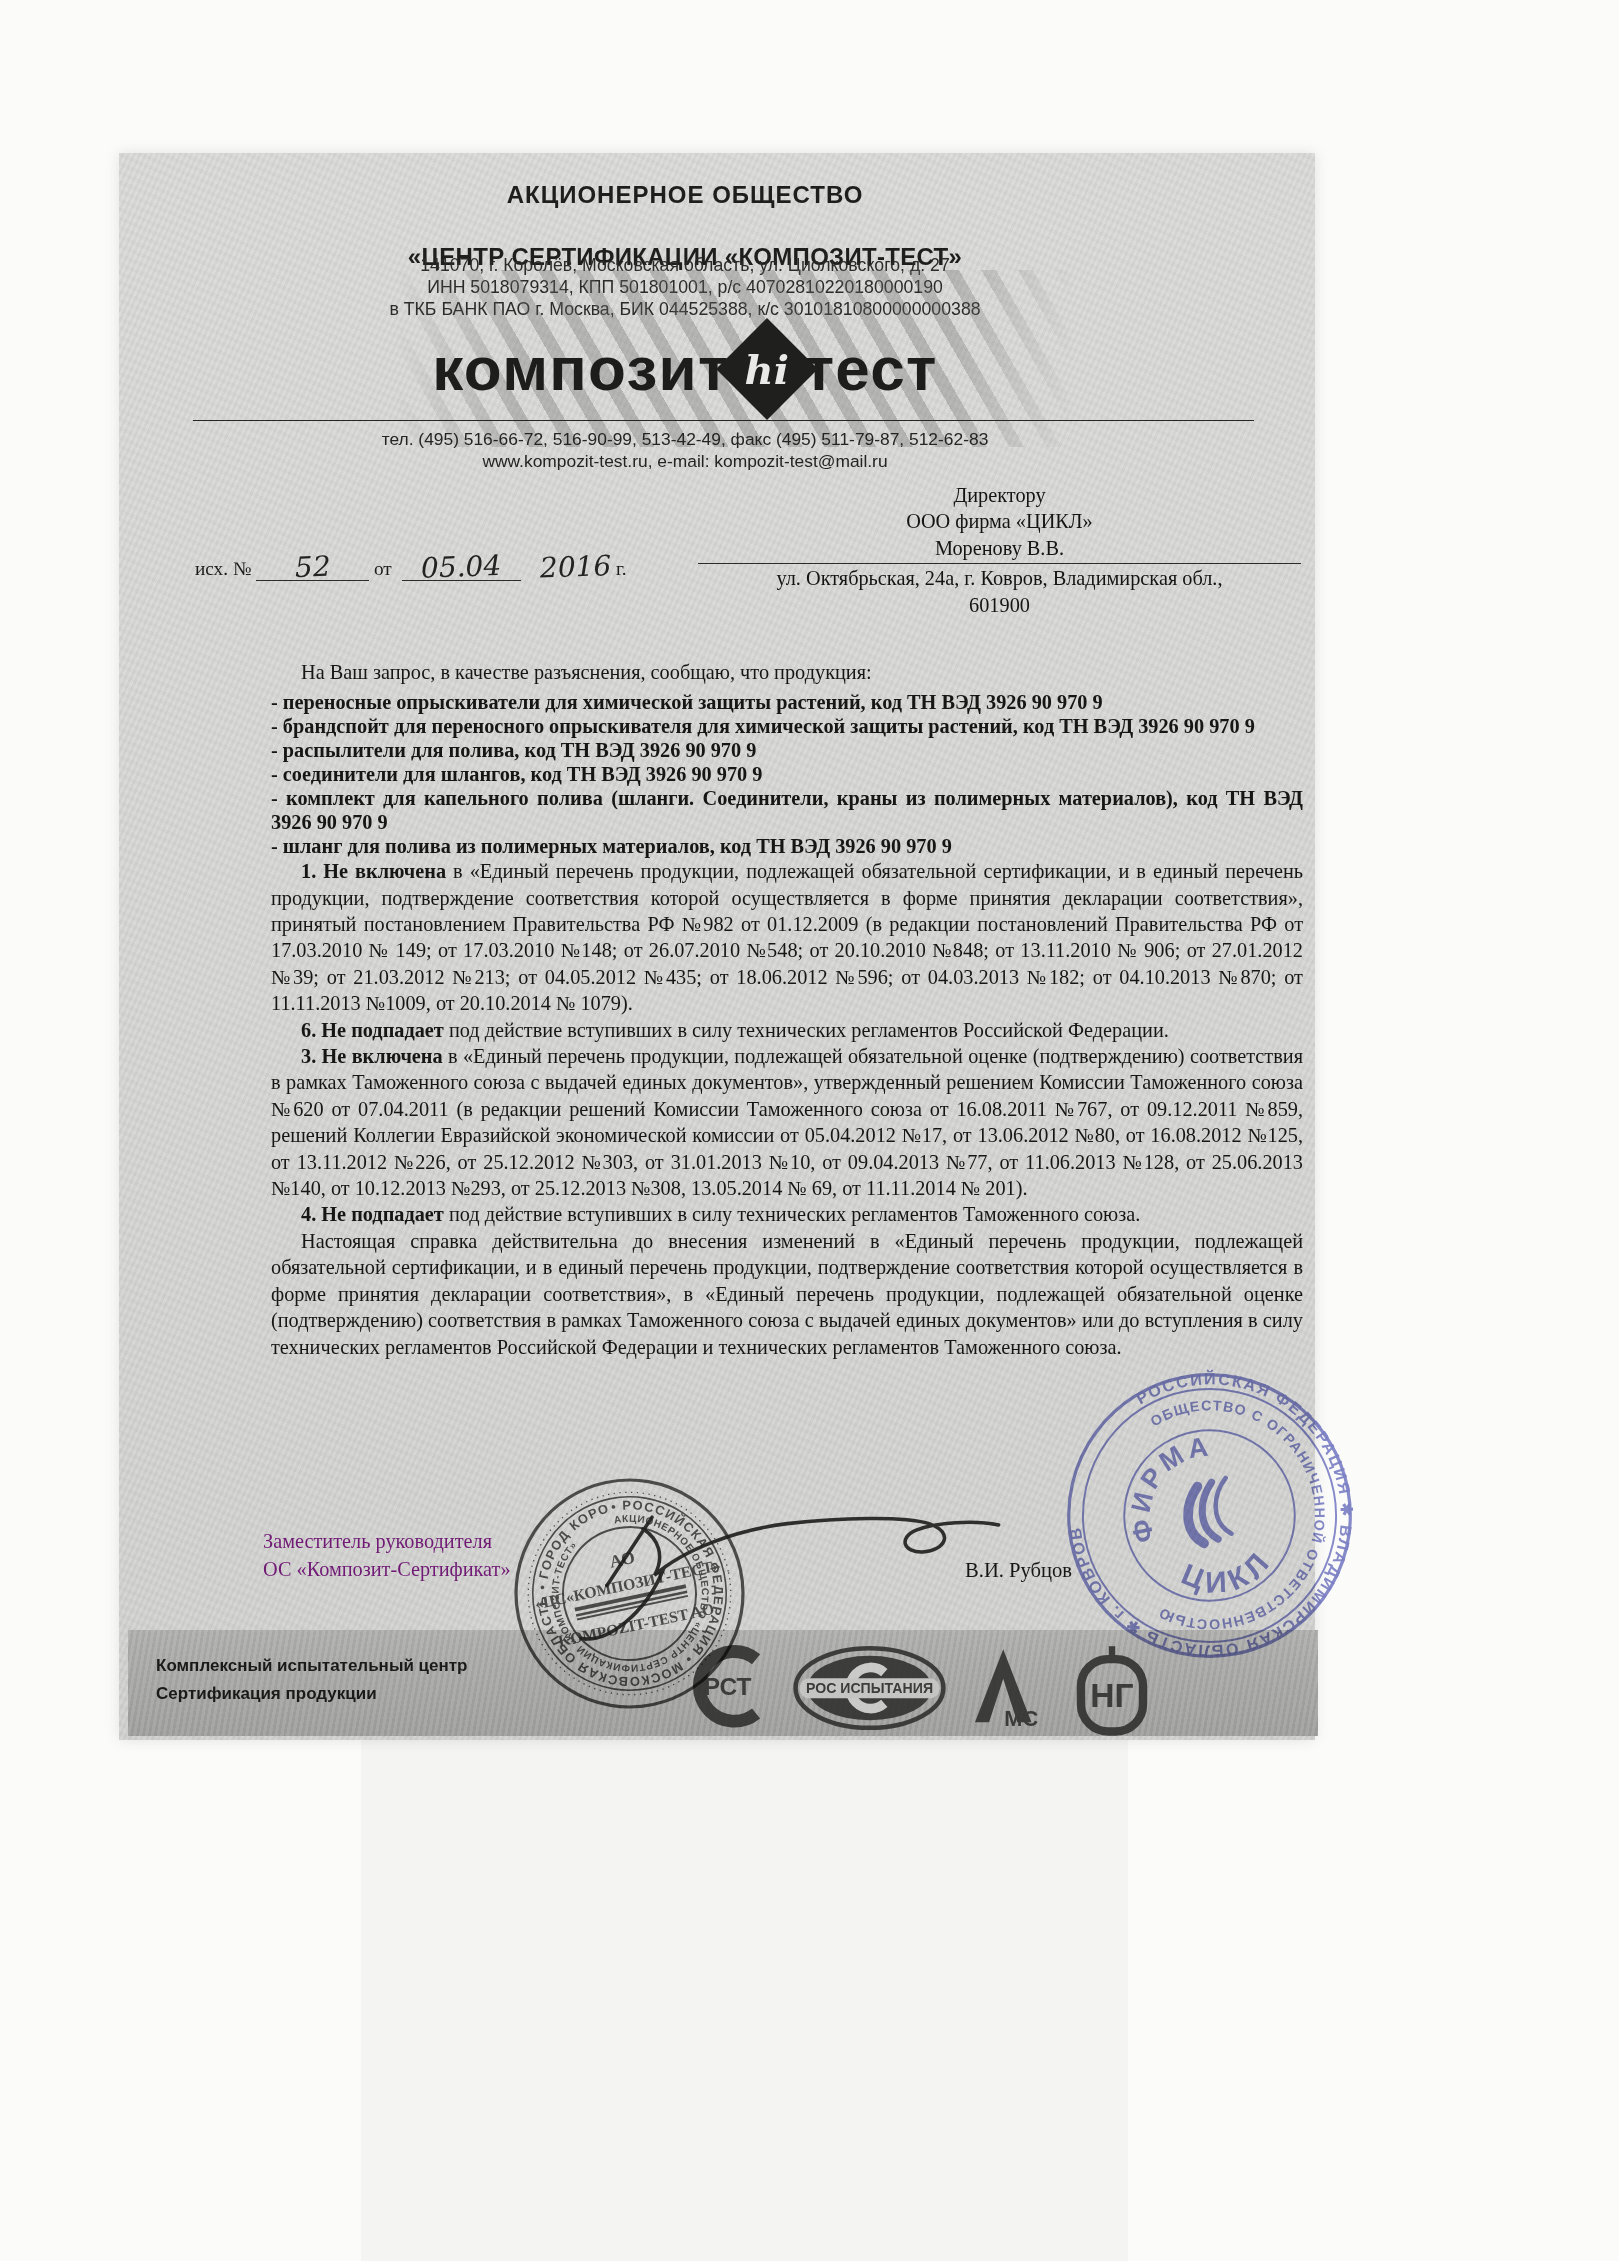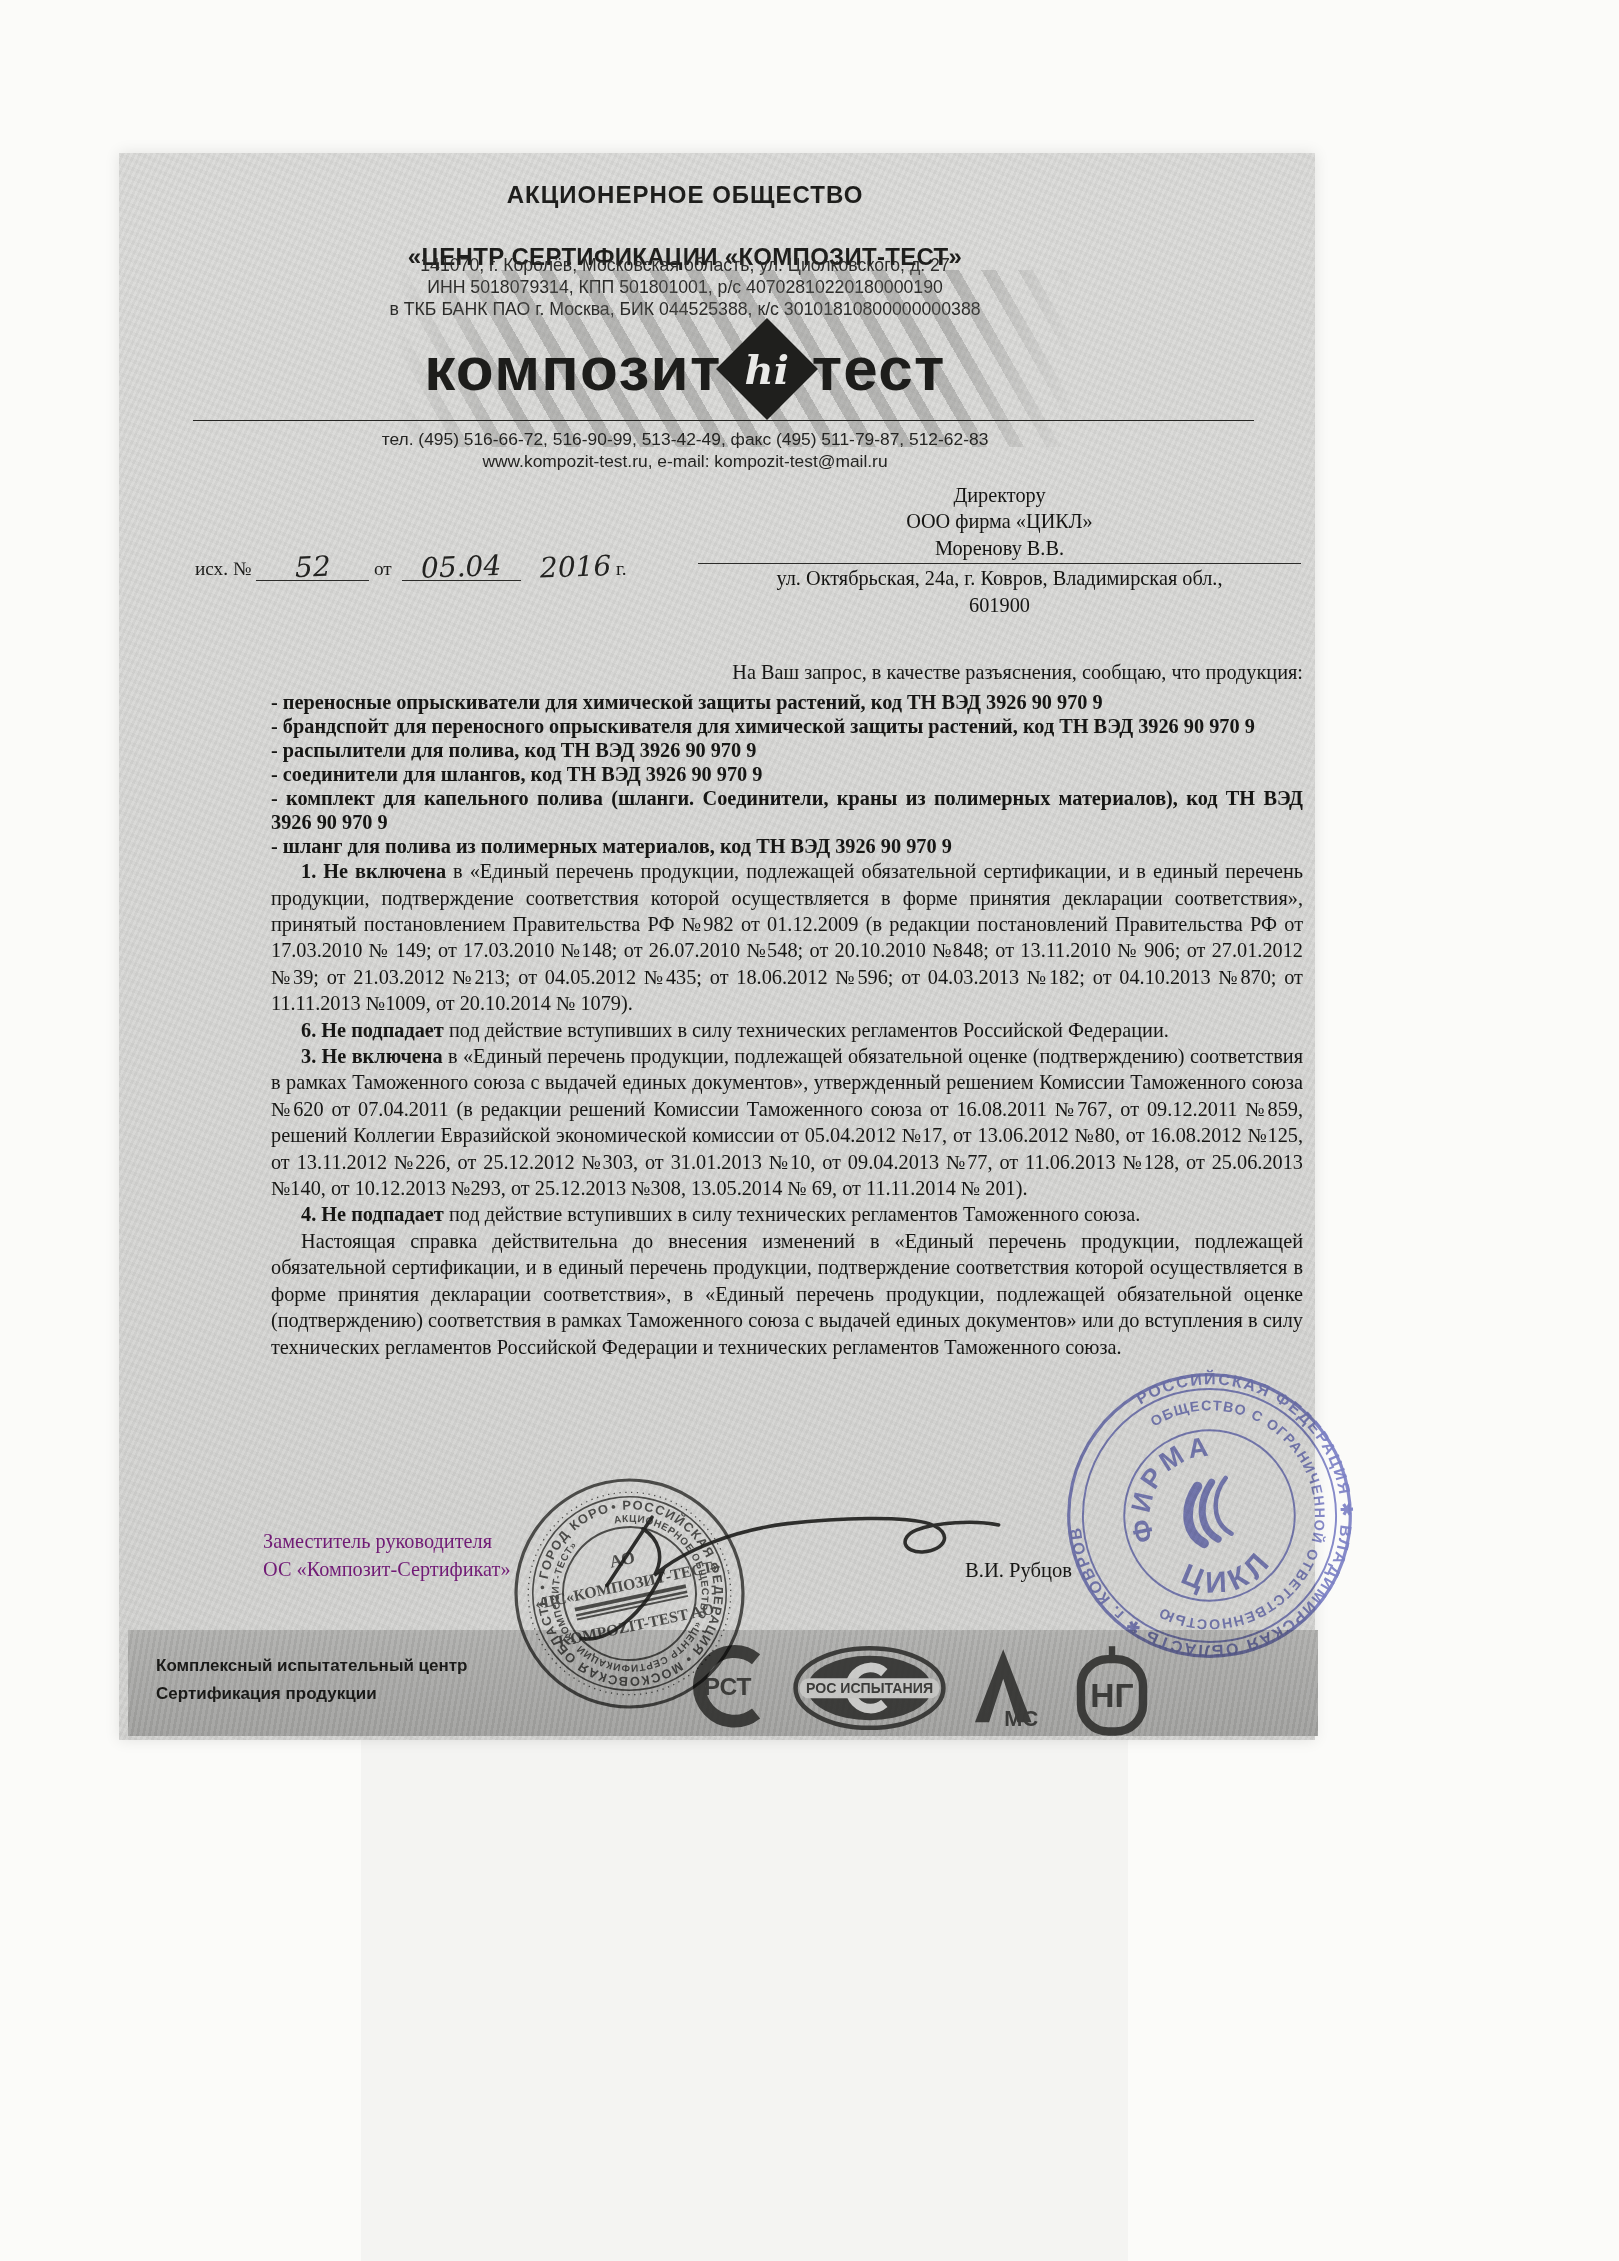--- a/index.html
+++ b/index.html
@@ -16,39 +16,39 @@
   .lh{position:absolute;left:119px;top:0;width:1132px;}
   .lh .center{position:absolute;left:0;width:100%;text-align:center;}
   .org-type{top:181px;font-family:"Liberation Sans",sans-serif;font-weight:bold;font-size:24px;letter-spacing:1px;color:#1e1e1c;}
   .org-name{top:211px;font-family:"Liberation Sans",sans-serif;font-weight:bold;font-size:24px;letter-spacing:0.3px;color:#1e1e1c;margin-top:32px;}
   .addr{font-family:"Liberation Sans",sans-serif;font-size:17.7px;color:#2b2b29;}
   .addr1{top:255px;} .addr2{top:277px;} .addr3{top:299px;}
   .stripes{position:absolute;left:277px;top:270px;width:677px;height:177px;
            background:repeating-linear-gradient(60deg, transparent 0 19.3px, rgba(105,105,103,.32) 19.3px 32px);
            -webkit-mask-image:linear-gradient(90deg,transparent,black 18%,black 82%,transparent);
            mask-image:linear-gradient(90deg,transparent,black 18%,black 82%,transparent);}
-  .logo-row{position:absolute;left:0;top:317px;width:100%;height:103px;display:flex;align-items:center;justify-content:center;gap:9px;}
+  .logo-row{position:absolute;left:0;top:317px;width:100%;height:103px;display:flex;align-items:center;justify-content:center;gap:1px;}
   .logo-word{font-family:"Liberation Sans",sans-serif;font-weight:bold;font-size:62px;letter-spacing:1.3px;color:#1d1d1b;line-height:1;}
   .diamond{width:72px;height:72px;background:#1f1f1d;transform:rotate(45deg);display:flex;align-items:center;justify-content:center;flex:0 0 auto;}
   .diamond span{transform:rotate(-45deg);font-family:"DejaVu Serif",serif;font-style:italic;font-weight:bold;font-size:40px;color:#e9e9e7;}
   .rule{position:absolute;left:74px;top:420px;width:1061px;border-top:1.9px solid #262624;}
   .phones{top:429px;font-family:"Liberation Sans",sans-serif;font-size:17.4px;color:#242422;}
   .web{top:451px;font-family:"Liberation Sans",sans-serif;font-size:17.4px;color:#242422;}
   
   .refline{position:absolute;left:195px;top:552px;font-size:19.3px;white-space:nowrap;color:#1d1d1b;}
   .blank{display:inline-block;border-bottom:1.6px solid #2c2c2a;text-align:center;vertical-align:baseline;}
   .hand{font-family:"DejaVu Serif",serif;font-style:italic;font-size:28px;line-height:1;display:inline-block;transform:translateY(1.3px) rotate(-2deg);color:#232321;}
   .b1{width:113px;} .b2{width:119px;margin:0 5.2px;}
   .yr{margin-left:9px;}
   
   .addressee{position:absolute;left:698px;top:482px;width:603px;text-align:center;font-size:20.3px;line-height:26.4px;color:#141412;}
   .addressee .uline{border-top:1.6px solid #2c2c2a;margin:1.9px 0 1.3px 0;height:0;}
   
   .body{position:absolute;left:271px;top:659px;width:1032px;font-size:20.3px;color:#161614;}
-  .intro{text-indent:30px;line-height:26px;margin-bottom:5.2px;text-align:right;}
+  .intro{text-indent:30px;line-height:26px;margin-bottom:5.2px;}
   .prod{line-height:24px;text-align:justify;font-weight:bold;}
   .para{margin:0;text-indent:30px;text-align:justify;line-height:26.4px;hyphens:auto;}
   .lead{font-weight:bold;}
   
   .sig-post{position:absolute;left:263px;top:1527px;font-size:20.3px;line-height:28px;color:#701a75;}
   .sig-name{position:absolute;left:965px;top:1559px;font-size:20.6px;color:#161614;}
   .sig-svg{position:absolute;left:567px;top:1477px;z-index:6;}
   .stamp{position:absolute;mix-blend-mode:multiply;z-index:5;}
   
   .band{position:absolute;left:128px;top:1630px;width:1154px;height:106px;z-index:2;

